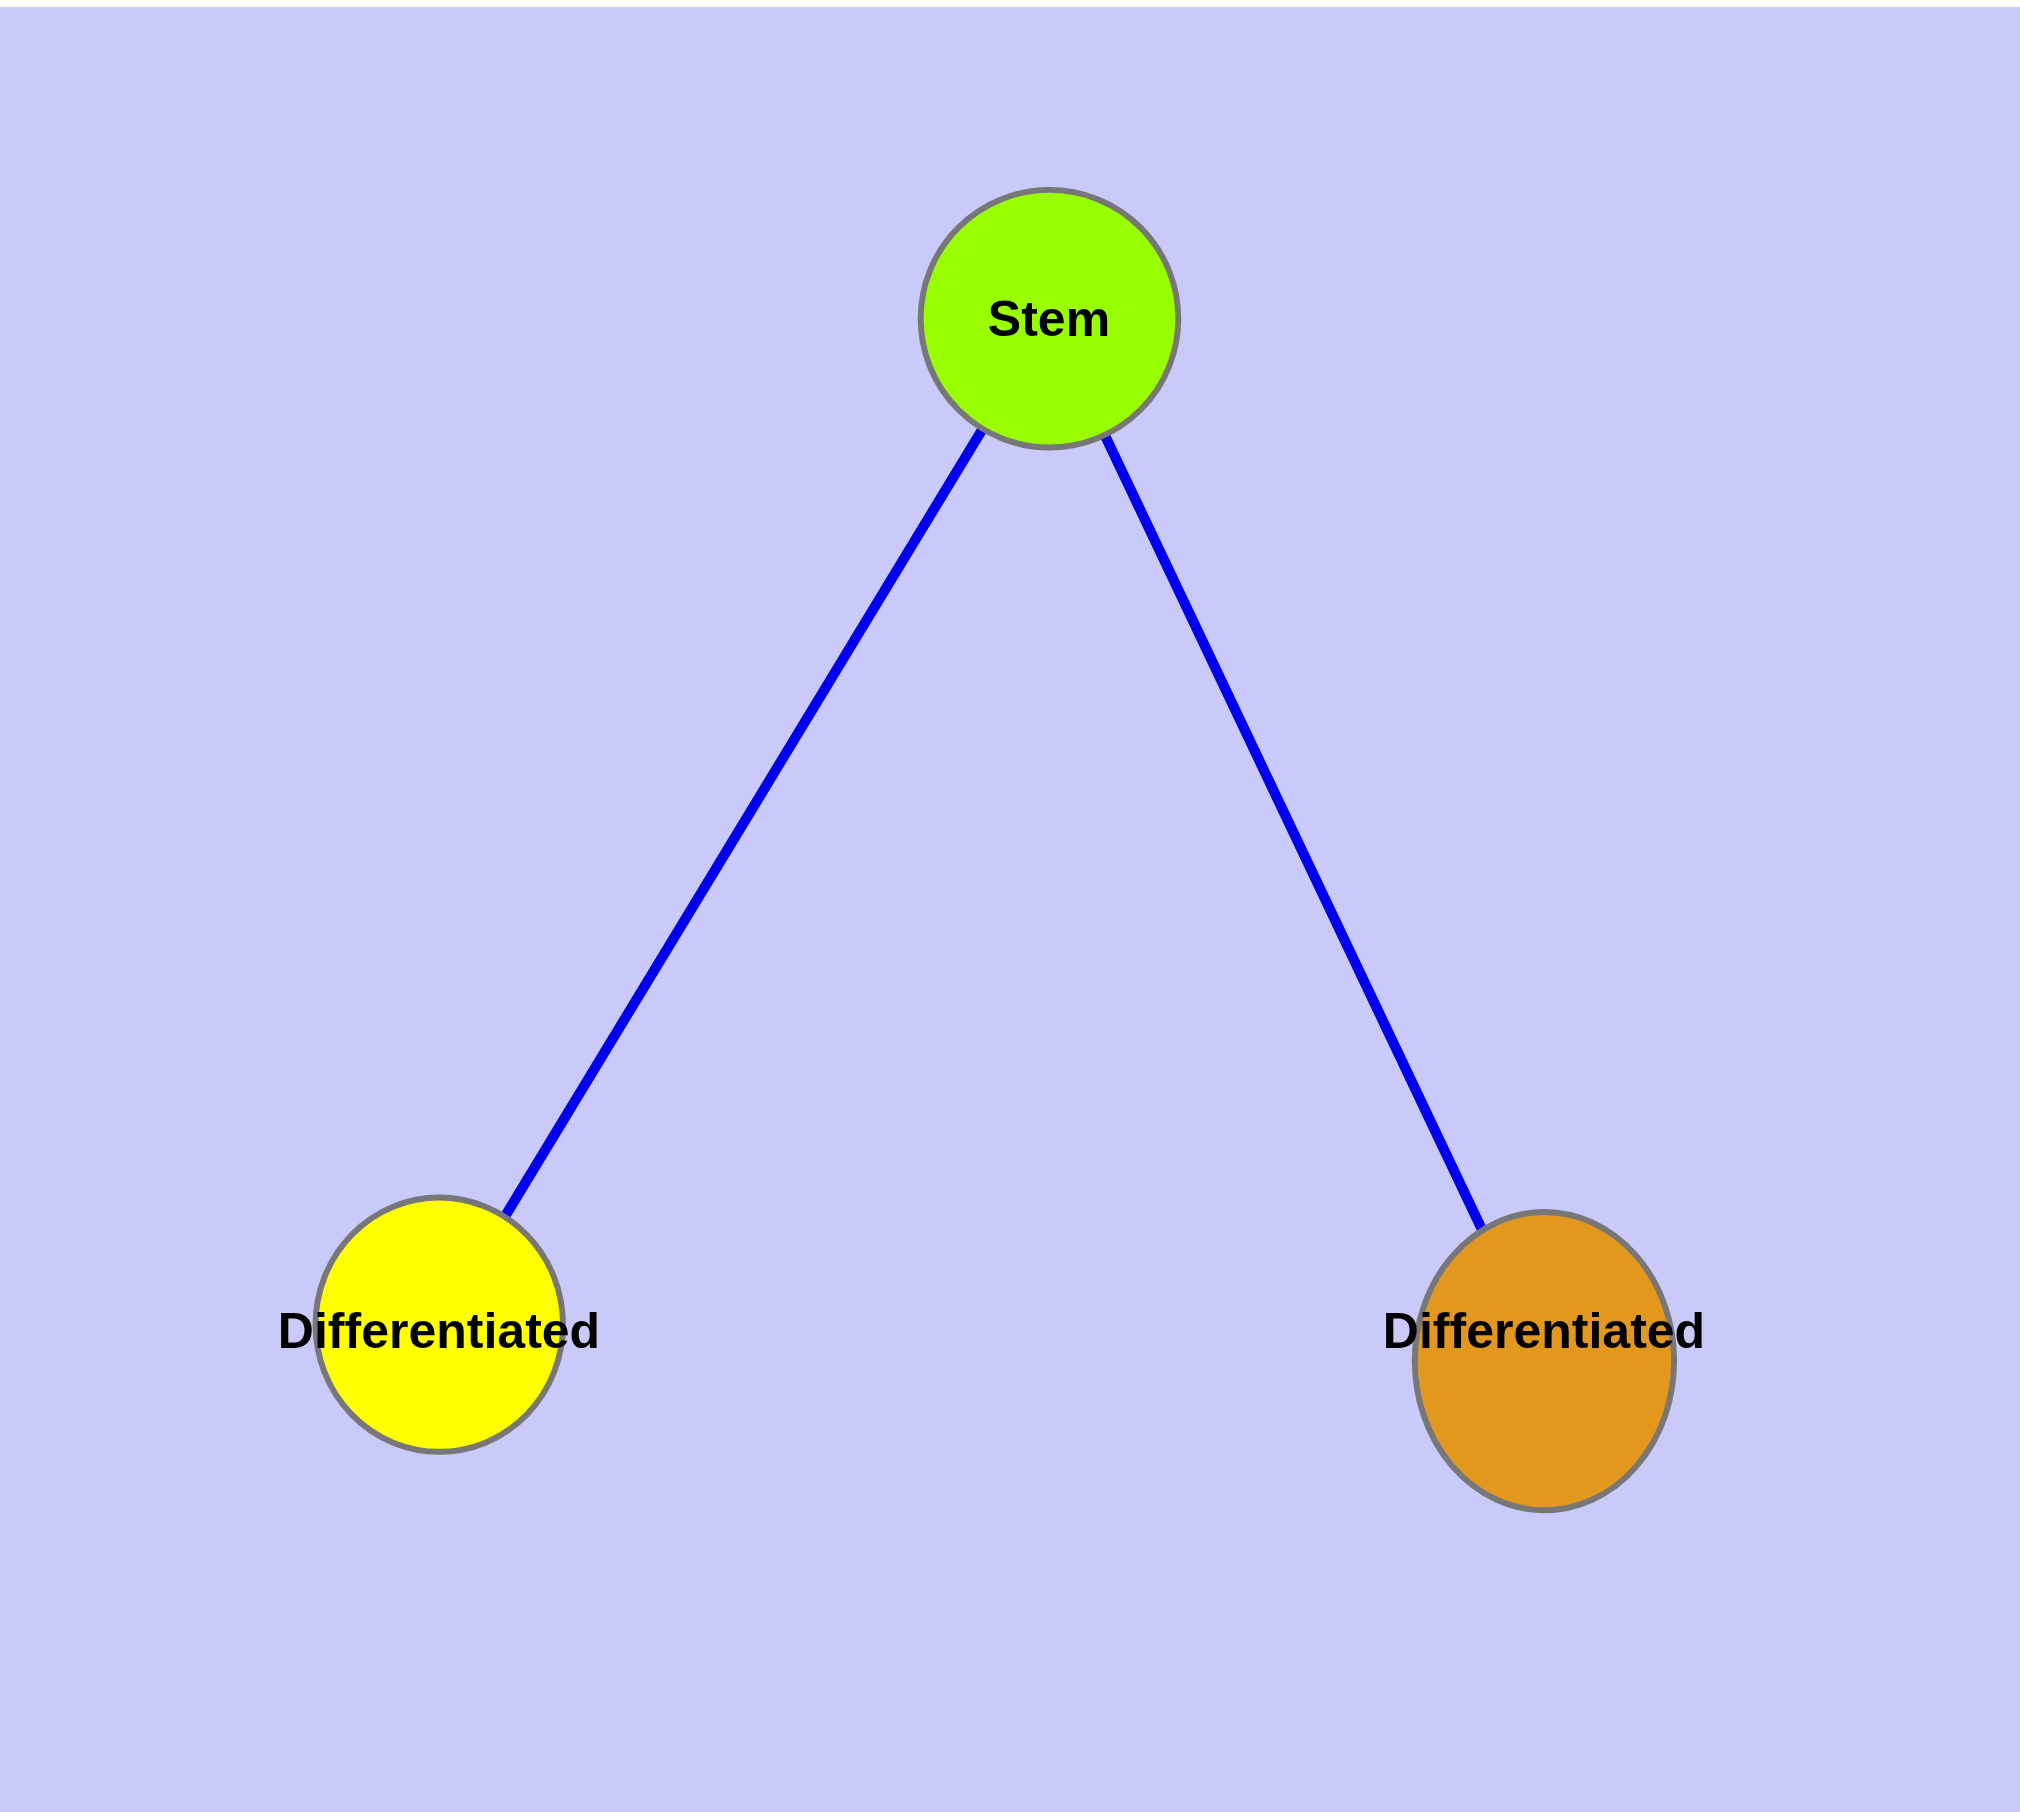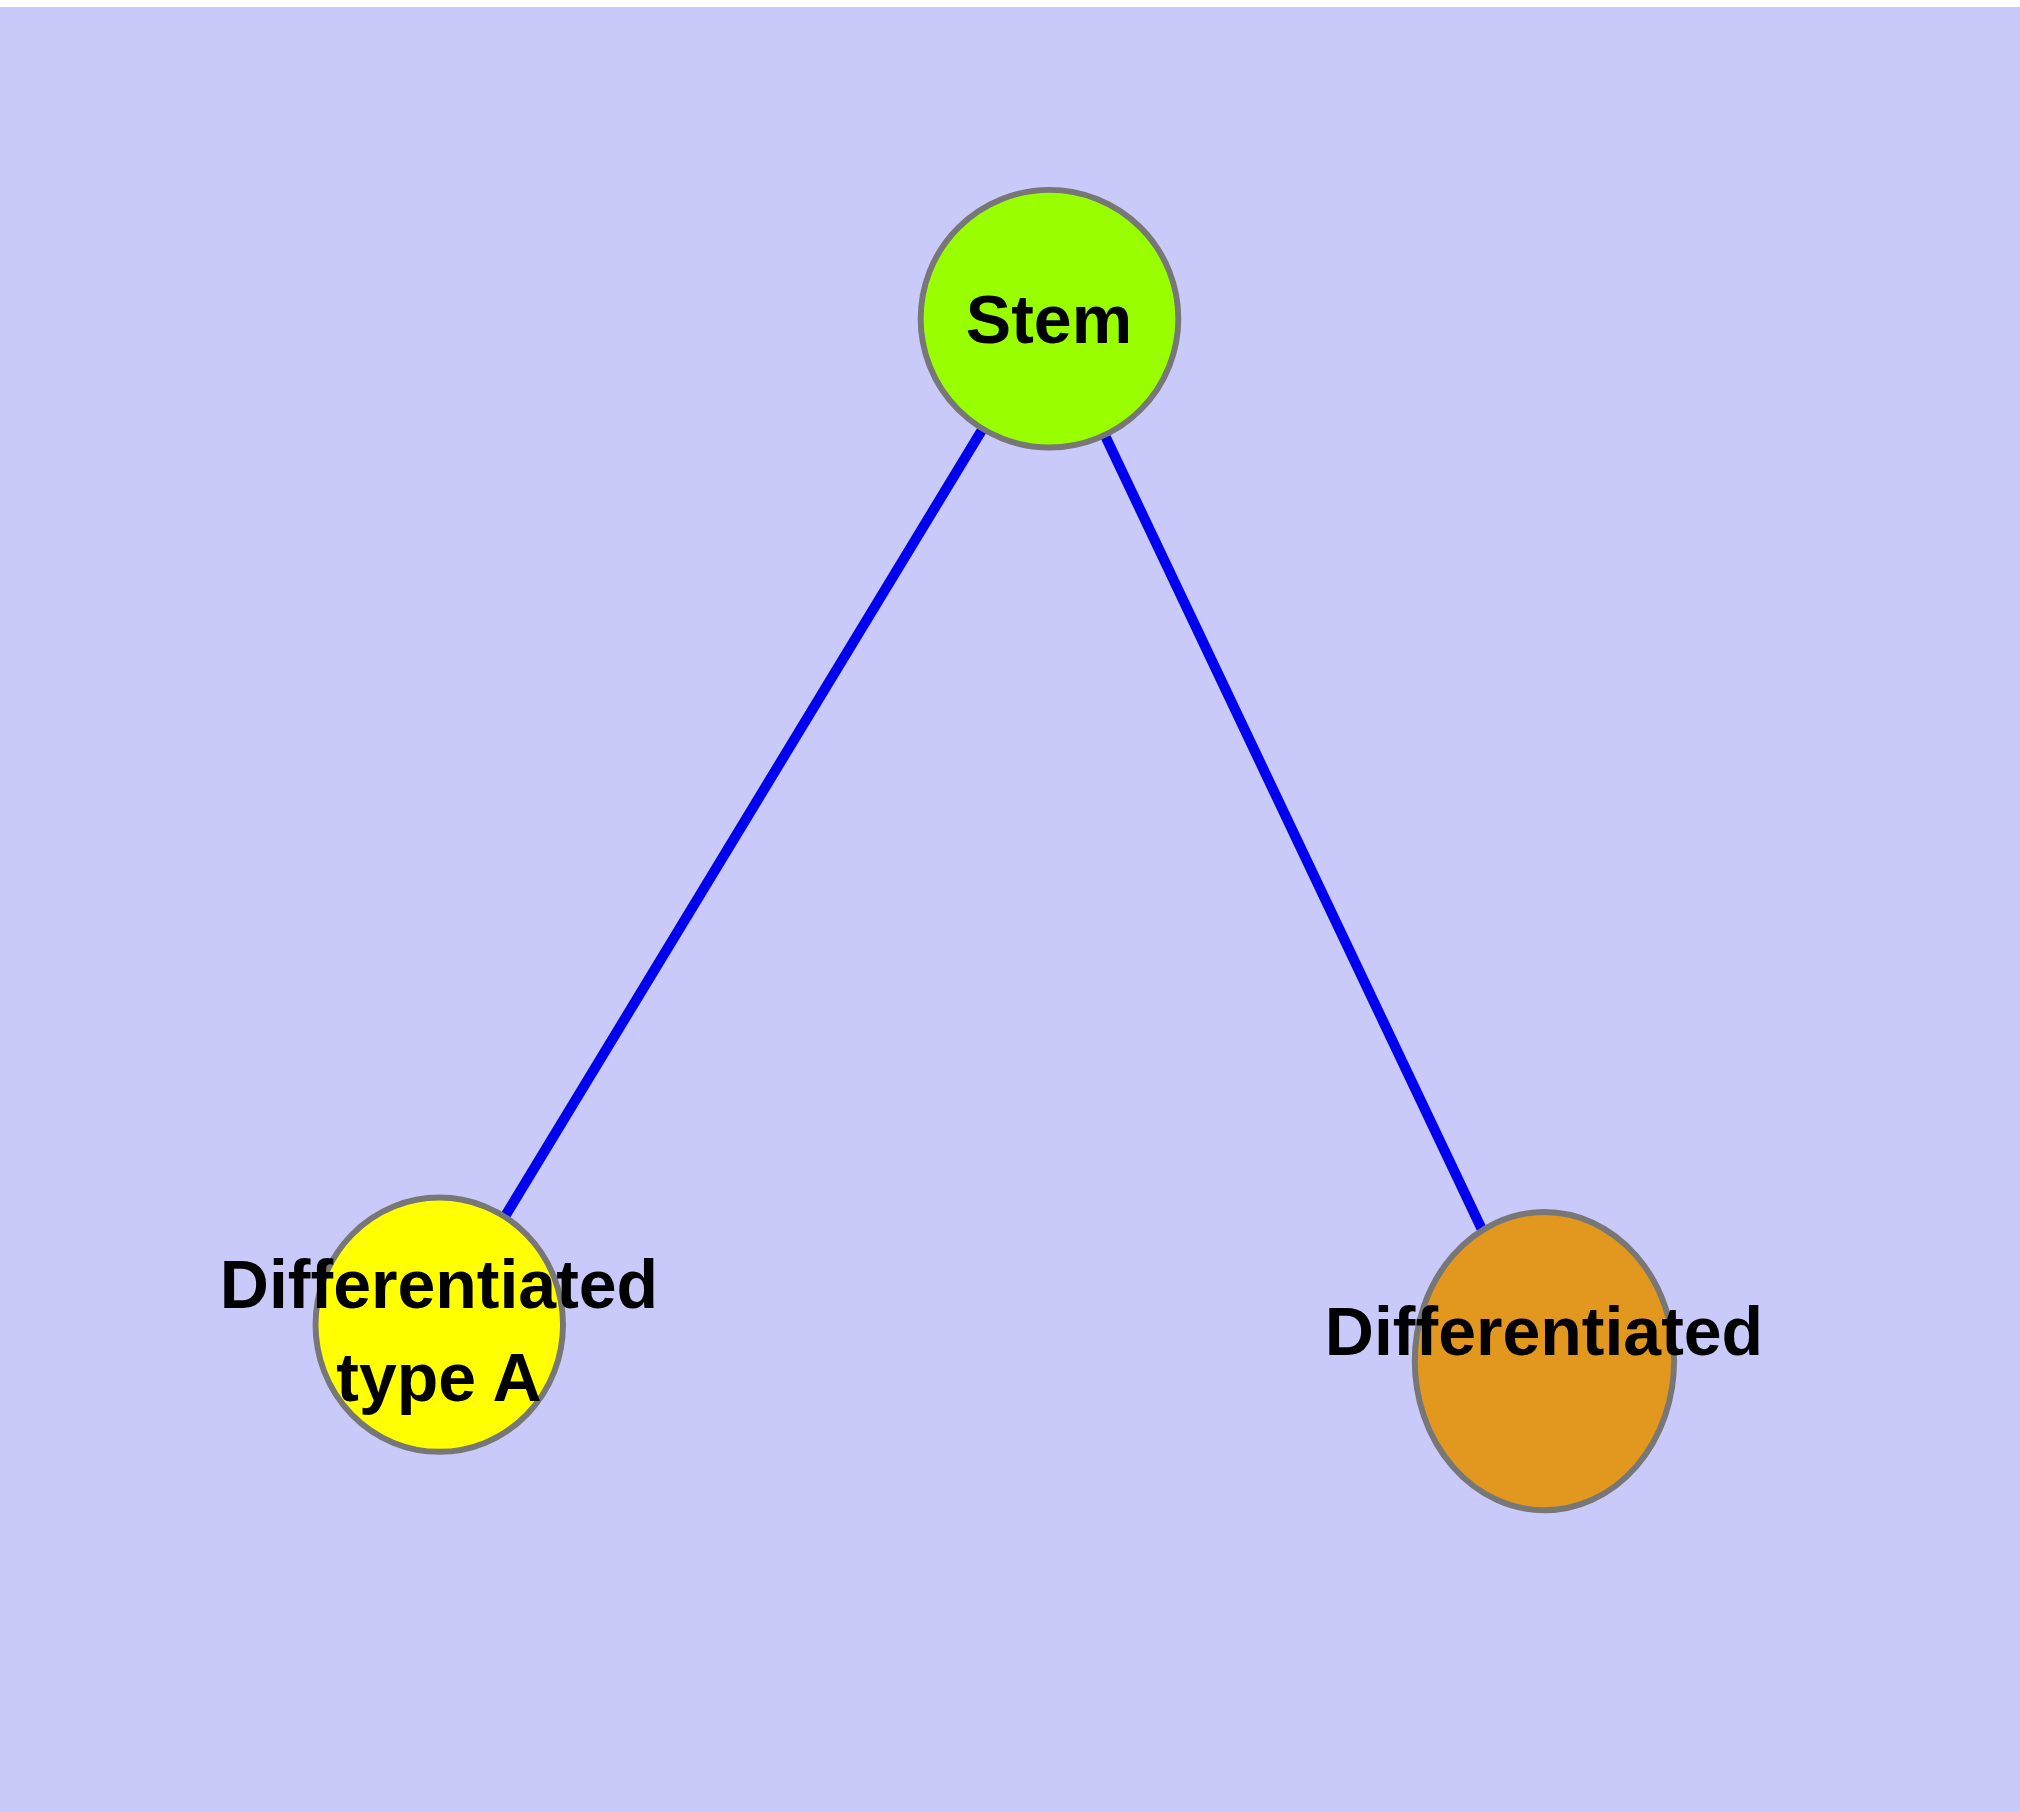--- a/index.html
+++ b/index.html
@@ -34,21 +34,21 @@
     stroke-width: 7;
   }
   .node-label {
     position: absolute;
     transform: translate(-50%, -50%);
     display: flex;
     flex-direction: column;
     align-items: center;
     justify-content: center;
     font-weight: bold;
-    font-size: 68px;
+    font-size: 50px;
     line-height: 93px;
     color: #000000;
     white-space: nowrap;
     text-align: center;
     pointer-events: none;
   }
   .label-stem   { left: 1049px; top: 319px;  }
   .label-type-a { left: 439px;  top: 1331px; }
   .label-type-b { left: 1544px; top: 1331px; }
 </style>
@@ -66,19 +66,18 @@
   <ellipse cx="518" cy="1563" rx="146" ry="150" fill="#FFFF00"></ellipse>
   <ellipse cx="1822" cy="1606" rx="153" ry="176" fill="#E2981E"></ellipse>
 </svg>
 
 <div class="node-label label-stem">
   <span>Stem</span>
 </div>
 
 <div class="node-label label-type-a">
   <span>Differentiated</span>
-  <span>type A</span>
 </div>
 
 <div class="node-label label-type-b">
   <span>Differentiated</span>
 </div>
 
 
 </body></html>

